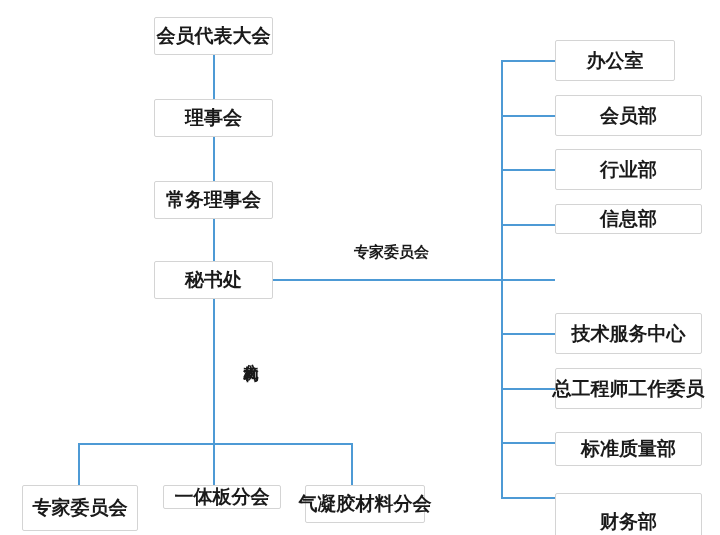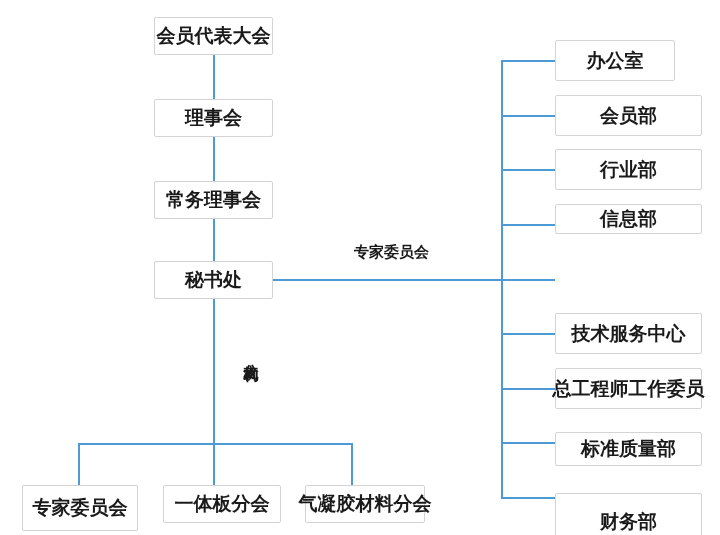--- a/index.html
+++ b/index.html
@@ -102,21 +102,21 @@
     <span class="box-label">财务部</span>
   </div>
 
   <div class="hline" style="left:78px;top:443px;width:274px"></div>
   <div class="vline" style="left:78px;top:443px;height:42px"></div>
   <div class="vline" style="left:351px;top:443px;height:42px"></div>
 
   <div class="box" style="left:22px;top:485px;width:116px;height:46px">
     <span class="box-label">专家委员会</span>
   </div>
-  <div class="box" style="left:163px;top:485px;width:118px;height:38px">
+  <div class="box" style="left:163px;top:485px;width:118px;height:24px">
     <span class="box-label">一体板分会</span>
   </div>
   <div class="box" style="left:305px;top:485px;width:120px;height:38px">
     <span class="box-label">气凝胶材料分会</span>
   </div>
 
   <div class="edge-label" style="left:354px;top:243px">专家委员会</div>
   <div class="edge-label vertical" style="left:241px;top:352px">分支机构</div>
 
 </div>

